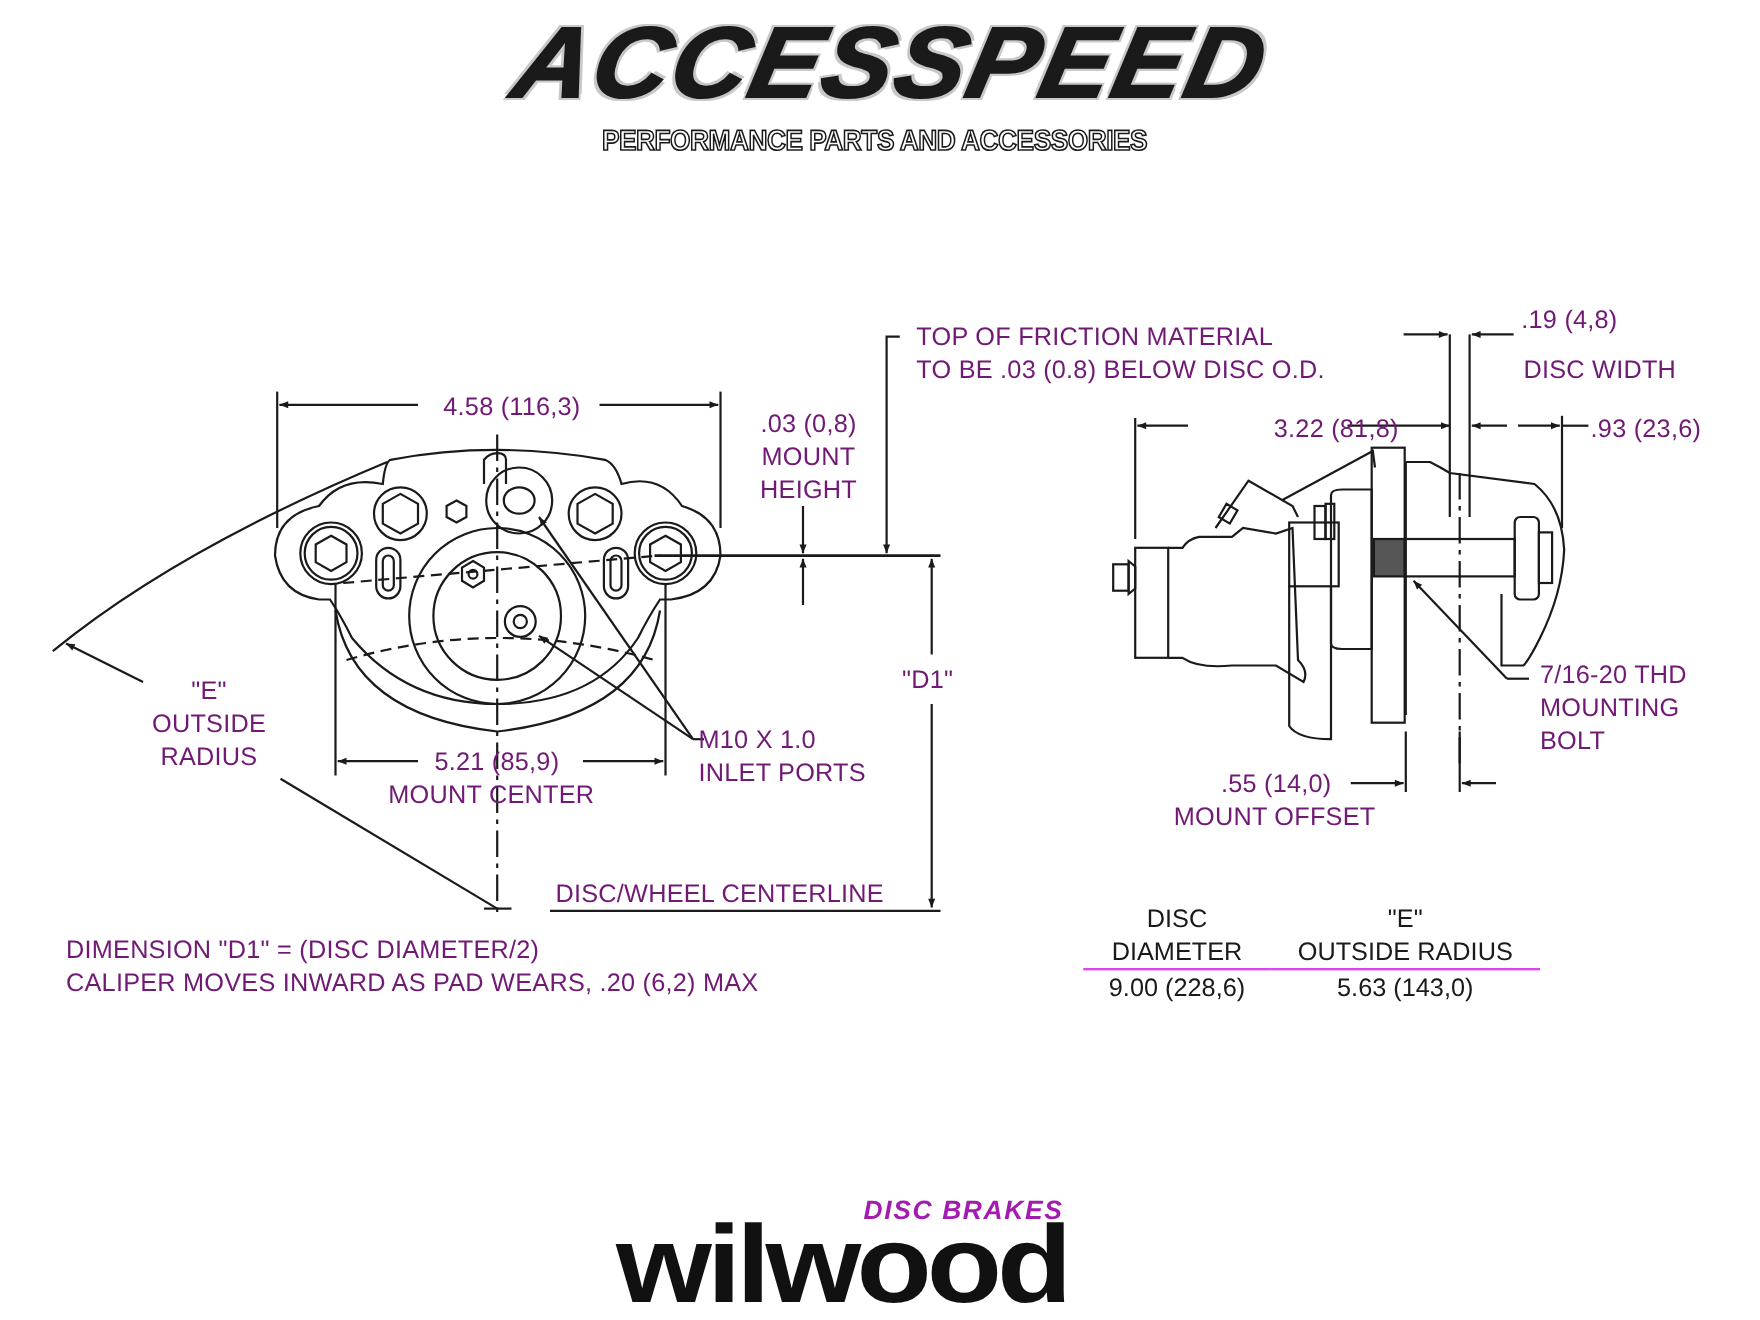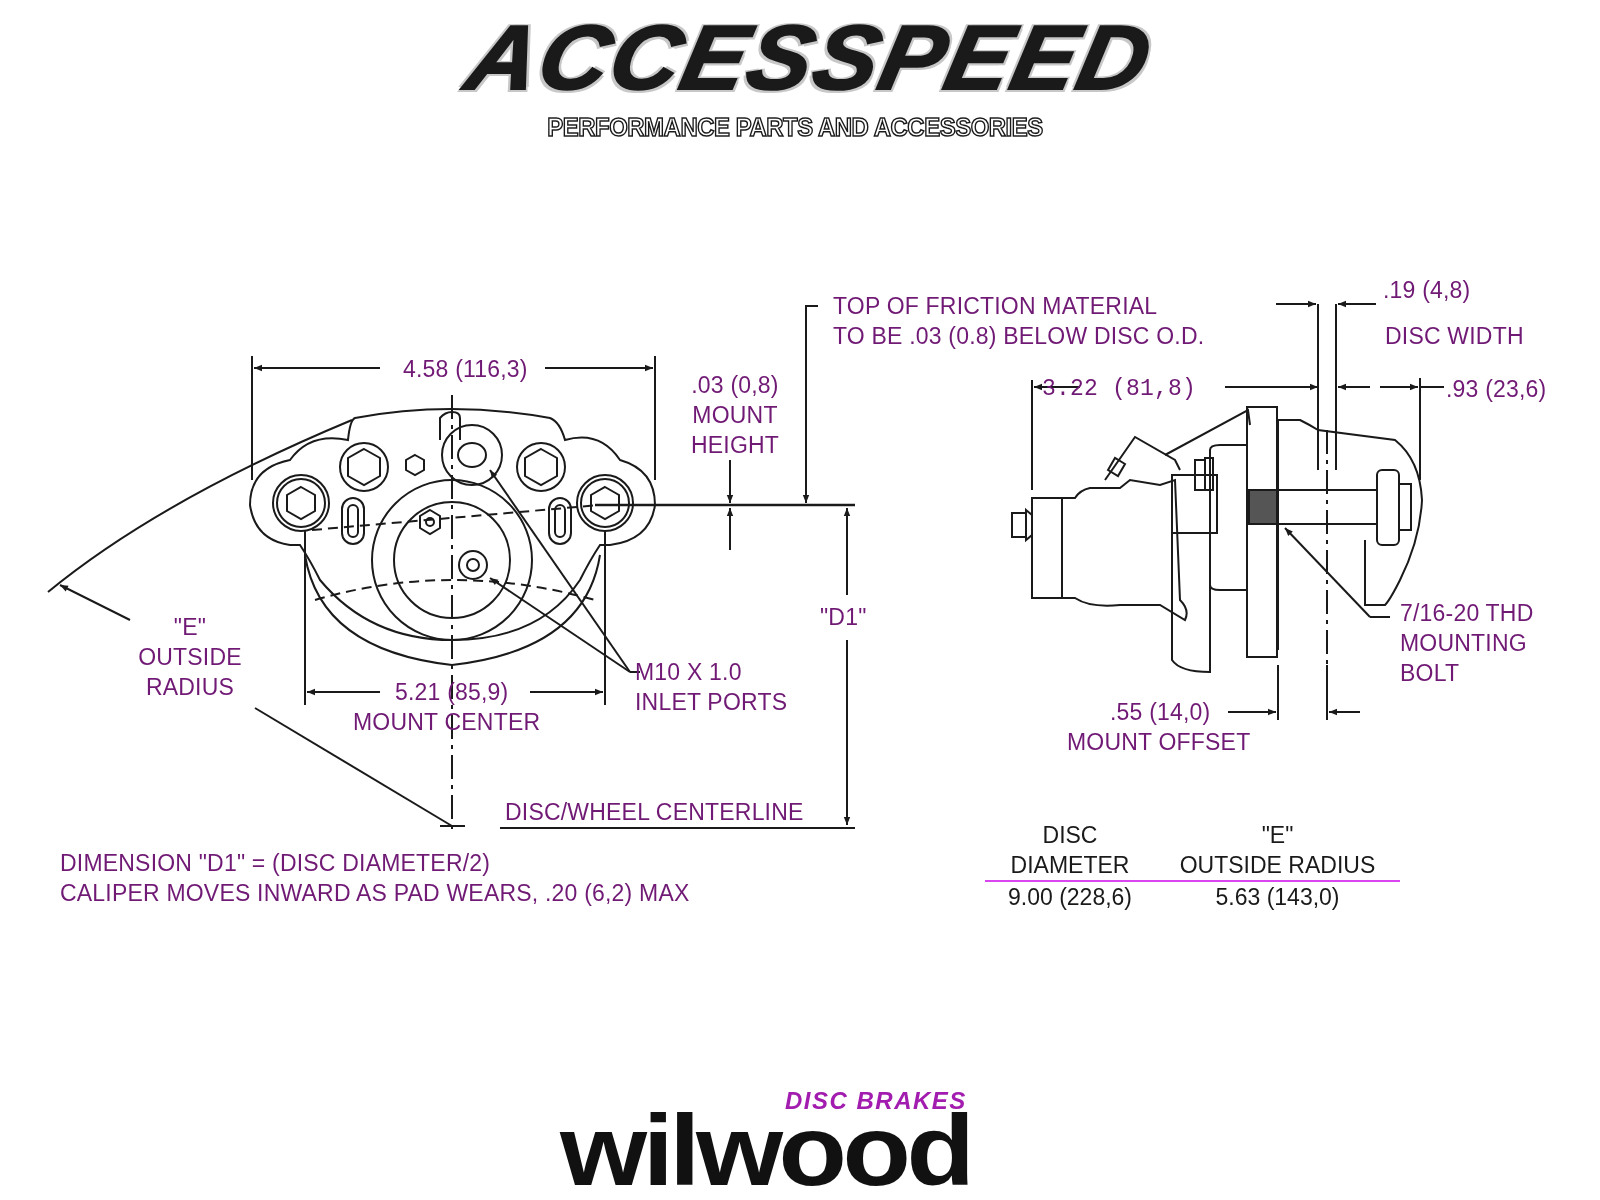--- a/index.html
+++ b/index.html
@@ -174,21 +174,21 @@
 <div class="lbl" style="left:635px;top:657px;">M10 X 1.0</div>
 <div class="lbl" style="left:635px;top:687px;">INLET PORTS</div>
 
 <div class="lbl" style="left:820px;top:602px;background:#fff;">"D1"</div>
 
 <div class="lbl" style="left:505px;top:797px;">DISC/WHEEL CENTERLINE</div>
 
 <div class="lbl" style="left:60px;top:848px;">DIMENSION "D1" = (DISC DIAMETER/2)</div>
 <div class="lbl" style="left:60px;top:878px;">CALIPER MOVES INWARD AS PAD WEARS, .20 (6,2) MAX</div>
 
-<div class="lbl" style="left:1042px;top:374px;font-family:Liberation Mono, monospace;">3.22 (81,8)</div>
+<div class="lbl" style="left:1158px;top:374px;">3.22 (81,8)</div>
 <div class="lbl" style="left:1383px;top:275px;">.19 (4,8)</div>
 <div class="lbl" style="left:1385px;top:321px;">DISC WIDTH</div>
 <div class="lbl" style="left:1446px;top:374px;">.93 (23,6)</div>
 
 <div class="lbl" style="left:1400px;top:598px;">7/16-20 THD</div>
 <div class="lbl" style="left:1400px;top:628px;">MOUNTING</div>
 <div class="lbl" style="left:1400px;top:658px;">BOLT</div>
 
 <div class="lbl" style="left:1110px;top:697px;">.55 (14,0)</div>
 <div class="lbl" style="left:1067px;top:727px;">MOUNT OFFSET</div>

